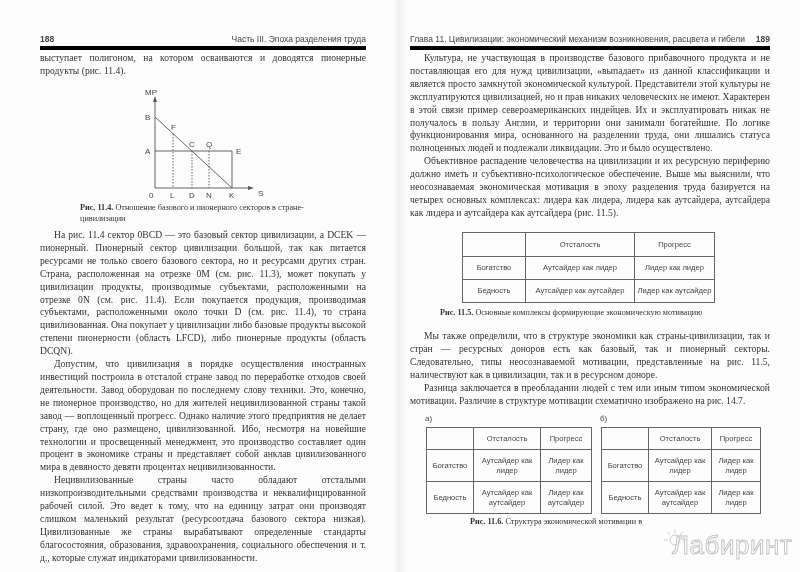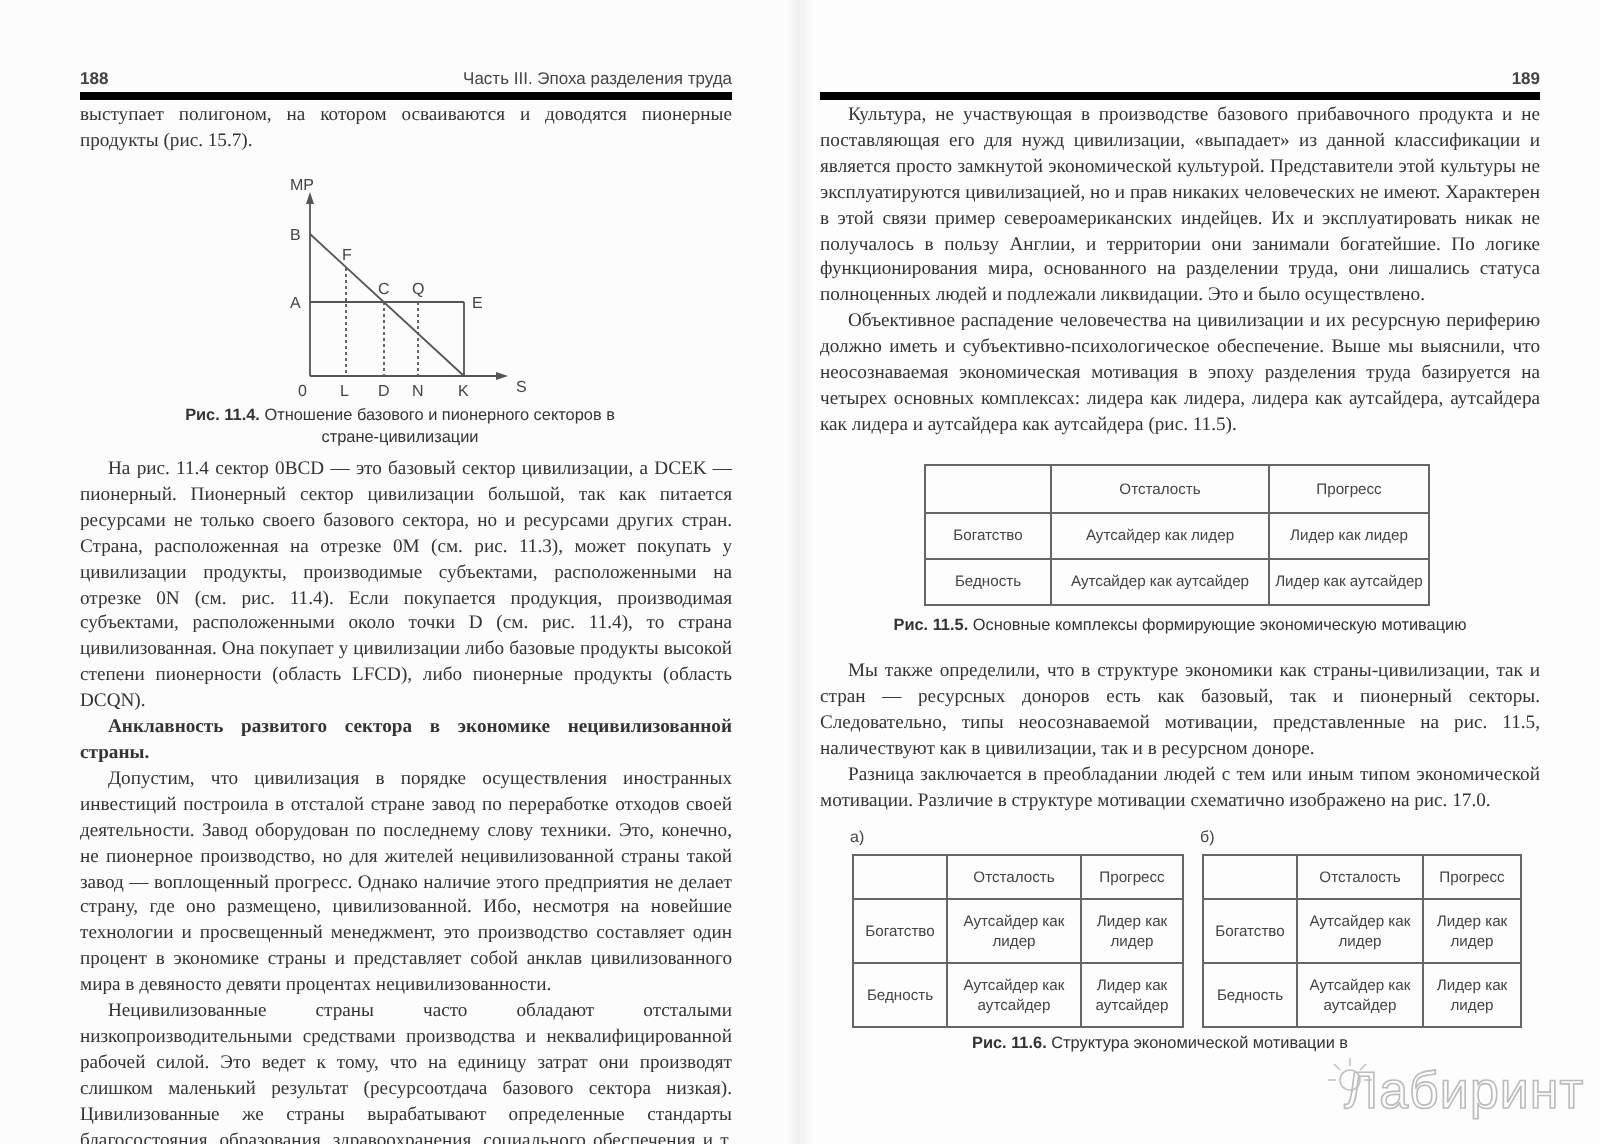--- a/index.html
+++ b/index.html
@@ -11,22 +11,22 @@
   .gutter { position:absolute; left:393px; top:0; width:14px; height:572px;
             background:linear-gradient(to right, #fcfcfc, #f0f0f0 45%, #f3f3f3 55%, #fdfdfd); }
   .run-head { position:absolute; top:34px; height:12px; font-family:"Liberation Sans", sans-serif;
               font-size:8.5px; color:#444; border-bottom:4px solid #000000; }
   .run-head .num { font-weight:bold; position:absolute; top:0; }
   .run-head .title { position:absolute; top:0; white-space:nowrap; }
   .text { position:absolute; font-size:9.6px; line-height:12.9px; text-align:justify; color:#333; }
   .text p { margin:0; text-indent:14px; }
   .text p.noind { text-indent:0; }
   .text p.bold { font-weight:bold; }
-  .caption { position:absolute; font-family:Liberation Sans, sans-serif; font-size:8.2px;
-             line-height:11px; text-align:center; color:#333; }
+  .caption { position:absolute; font-family:Liberation Serif, serif; font-size:8.2px;
+             line-height:11px; text-align:left; color:#333; }
   .caption b { font-weight:bold; }
   table.grid { position:absolute; border-collapse:collapse; font-family:"Liberation Sans", sans-serif;
                font-size:7.6px; color:#444; }
   table.grid td { border:1px solid #666; text-align:center; vertical-align:middle; padding:0 2px; line-height:10px; }
   .sub-label { position:absolute; font-family:"Liberation Sans", sans-serif; font-size:8px; color:#444; }
   .diagram { position:absolute; left:130px; top:85px; width:150px; height:120px; }
   .dlabel { font-family:"Liberation Sans", sans-serif; font-size:8px; fill:#444; }
   .watermark { position:absolute; left:672px; top:530px; font-family:"Liberation Sans", sans-serif;
                font-size:26px; color:transparent; -webkit-text-stroke:0.8px #bbb; letter-spacing:0.5px;text-align:right; }
   .wm-sun { position:absolute; left:663px; top:528px; width:24px; height:24px; }
@@ -37,21 +37,21 @@
 <div class="page left"></div>
 <div class="page right"></div>
 <div class="gutter"></div>
 
 <div class="run-head" style="left:40px; width:326px;">
   <span class="num" style="left:0;">188</span>
   <span class="title" style="right:0;">Часть III. Эпоха разделения труда</span>
 </div>
 
 <div class="text" style="left:40px; top:52px; width:326px;">
-  <p class="noind">выступает полигоном, на котором осваиваются и доводятся пионерные продукты (рис. 15.7).</p>
+  <p class="noind">выступает полигоном, на котором осваиваются и доводятся пионерные продукты (рис. 11.4).</p>
 </div>
 
 <svg class="diagram" viewBox="0 0 150 120">
   <g stroke="#555" stroke-width="0.9" fill="none">
     <line x1="25" y1="103" x2="25" y2="15"></line>
     <polygon points="25,11 23,17 27,17" fill="#555" stroke="none"></polygon>
     <line x1="25" y1="103" x2="120" y2="103"></line>
     <polygon points="124,103 118,101 118,105" fill="#555" stroke="none"></polygon>
     <line x1="25" y1="32" x2="102" y2="103"></line>
     <line x1="25" y1="66" x2="102" y2="66"></line>
@@ -75,27 +75,27 @@
   <text class="dlabel" x="99" y="113">K</text>
 </svg>
 
 <div class="caption" style="left:80px; top:202px; width:240px;">
   <b>Рис. 11.4.</b>
   <span>Отношение базового и пионерного секторов в стране-цивилизации</span>
 </div>
 
 <div class="text" style="left:40px; top:229px; width:326px;">
   <p>На рис. 11.4 сектор 0BCD — это базовый сектор цивилизации, а DCEK — пионерный. Пионерный сектор цивилизации большой, так как питается ресурсами не только своего базового сектора, но и ресурсами других стран. Страна, расположенная на отрезке 0M (см. рис. 11.3), может покупать у цивилизации продукты, производимые субъектами, расположенными на отрезке 0N (см. рис. 11.4). Если покупается продукция, производимая субъектами, расположенными около точки D (см. рис. 11.4), то страна цивилизованная. Она покупает у цивилизации либо базовые продукты высокой степени пионерности (область LFCD), либо пионерные продукты (область DCQN).</p>
-  <p class="bold">Анклавность развитого сектора в экономике нецивилизованной страны.</p>
   <p>Допустим, что цивилизация в порядке осуществления иностранных инвестиций построила в отсталой стране завод по переработке отходов своей деятельности. Завод оборудован по последнему слову техники. Это, конечно, не пионерное производство, но для жителей нецивилизованной страны такой завод — воплощенный прогресс. Однако наличие этого предприятия не делает страну, где оно размещено, цивилизованной. Ибо, несмотря на новейшие технологии и просвещенный менеджмент, это производство составляет один процент в экономике страны и представляет собой анклав цивилизованного мира в девяносто девяти процентах нецивилизованности.</p>
   <p>Нецивилизованные страны часто обладают отсталыми низкопроизводительными средствами производства и неквалифицированной рабочей силой. Это ведет к тому, что на единицу затрат они производят слишком маленький результат (ресурсоотдача базового сектора низкая). Цивилизованные же страны вырабатывают определенные стандарты благосостояния, образования, здравоохранения, социального обеспечения и т. д., которые служат индикаторами цивилизованности.</p>
 
 </div>
 
 <div class="run-head" style="left:410px; width:360px;">
+  <span class="title" style="left:0;">Глава 11. Цивилизации: экономический механизм возникновения, расцвета и гибели</span>
   <span class="num" style="right:0;">189</span>
 </div>
 
 <div class="text" style="left:410px; top:52px; width:360px;">
   <p>Культура, не участвующая в производстве базового прибавочного продукта и не поставляющая его для нужд цивилизации, «выпадает» из данной классификации и является просто замкнутой экономической культурой. Представители этой культуры не эксплуатируются цивилизацией, но и прав никаких человеческих не имеют. Характерен в этой связи пример североамериканских индейцев. Их и эксплуатировать никак не получалось в пользу Англии, и территории они занимали богатейшие. По логике функционирования мира, основанного на разделении труда, они лишались статуса полноценных людей и подлежали ликвидации. Это и было осуществлено.</p>
   <p>Объективное распадение человечества на цивилизации и их ресурсную периферию должно иметь и субъективно-психологическое обеспечение. Выше мы выяснили, что неосознаваемая экономическая мотивация в эпоху разделения труда базируется на четырех основных комплексах: лидера как лидера, лидера как аутсайдера, аутсайдера как лидера и аутсайдера как аутсайдера (рис. 11.5).</p>
 </div>
 
 <table class="grid" style="left:462px; top:232px; width:253px;">
   <tbody>
@@ -117,21 +117,21 @@
 </tbody>
   </table>
 
 <div class="caption" style="left:440px; top:307px; width:300px;">
   <b>Рис. 11.5.</b>
   <span>Основные комплексы формирующие экономическую мотивацию</span>
 </div>
 
 <div class="text" style="left:410px; top:330px; width:360px;">
   <p>Мы также определили, что в структуре экономики как страны-цивилизации, так и стран — ресурсных доноров есть как базовый, так и пионерный секторы. Следовательно, типы неосознаваемой мотивации, представленные на рис. 11.5, наличествуют как в цивилизации, так и в ресурсном доноре.</p>
-  <p>Разница заключается в преобладании людей с тем или иным типом экономической мотивации. Различие в структуре мотивации схематично изображено на рис. 17.0.</p>
+  <p>Разница заключается в преобладании людей с тем или иным типом экономической мотивации. Различие в структуре мотивации схематично изображено на рис. 14.7.</p>
 </div>
 
 <div class="sub-label" style="left:425px; top:414px;">а)</div>
 <table class="grid" style="left:426px; top:427px; width:166px;">
   <tbody>
       <tr style="height:22px;">
     <td style="width:42px;"></td>
     <td style="width:62px;">Отсталость</td>
     <td>Прогресс</td>
   </tr>

